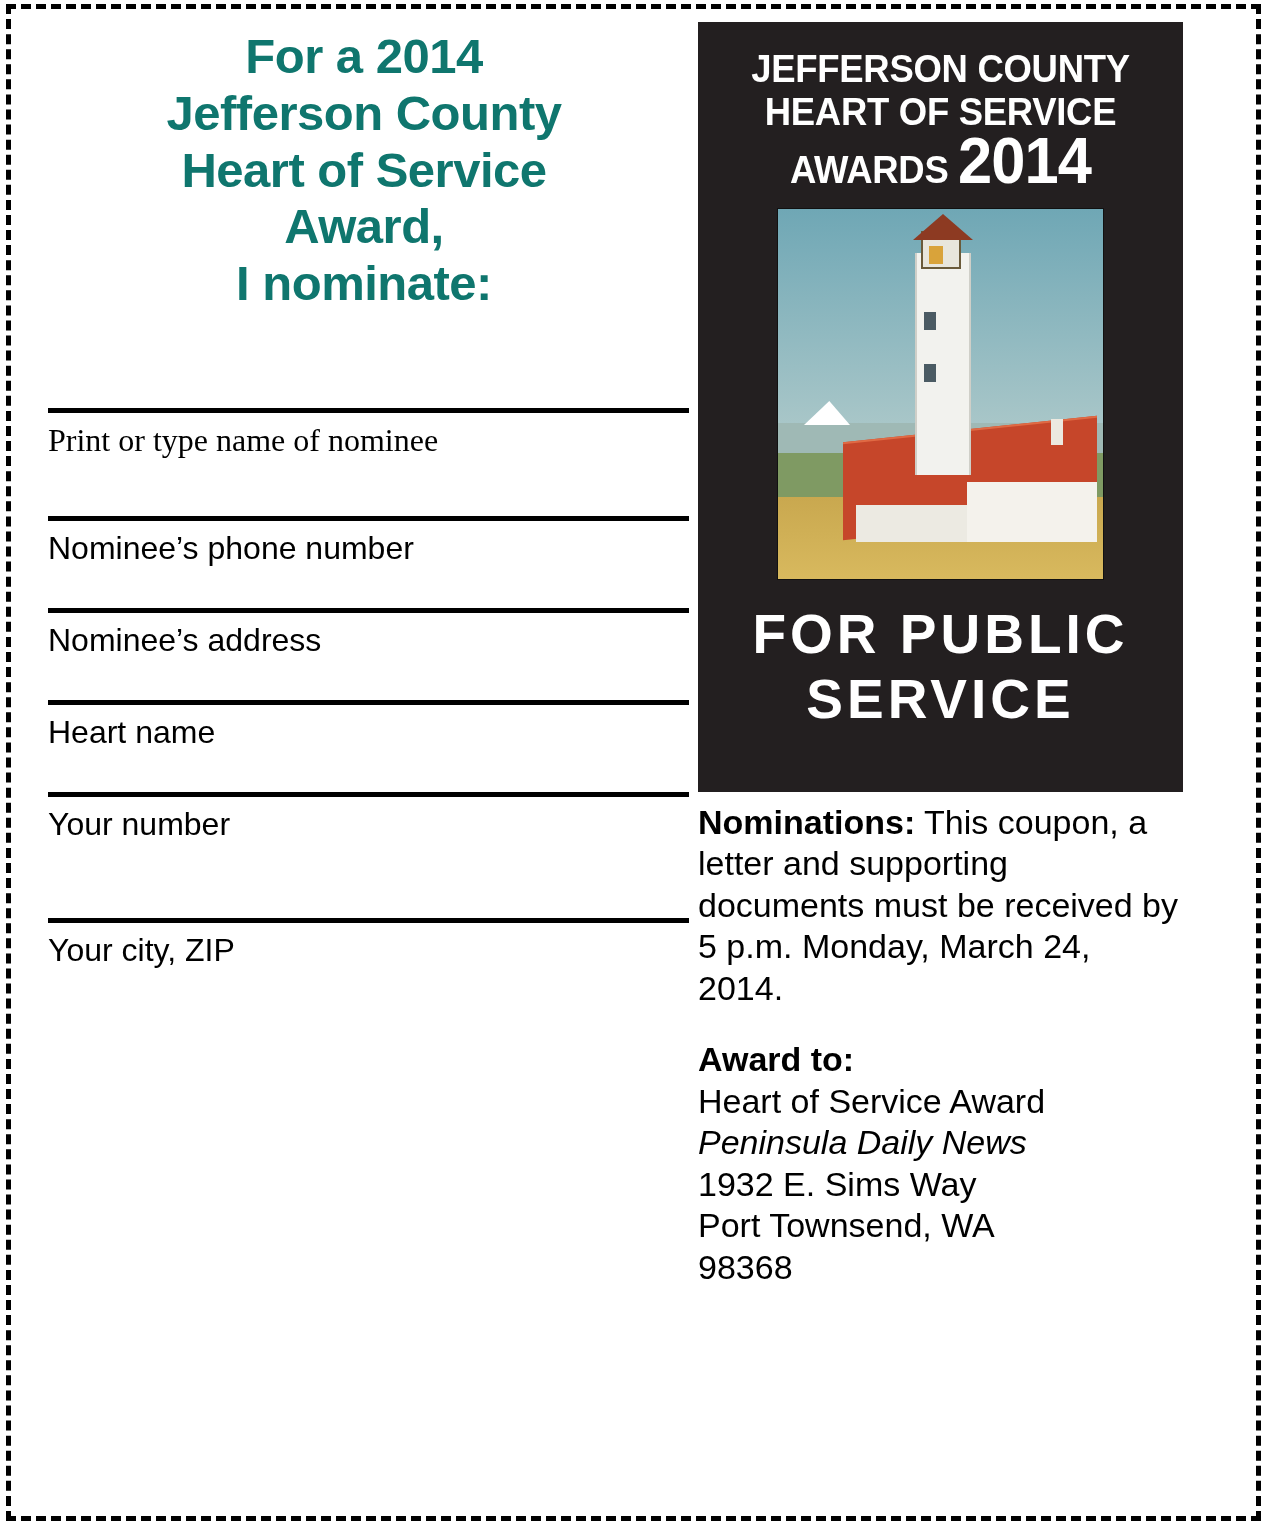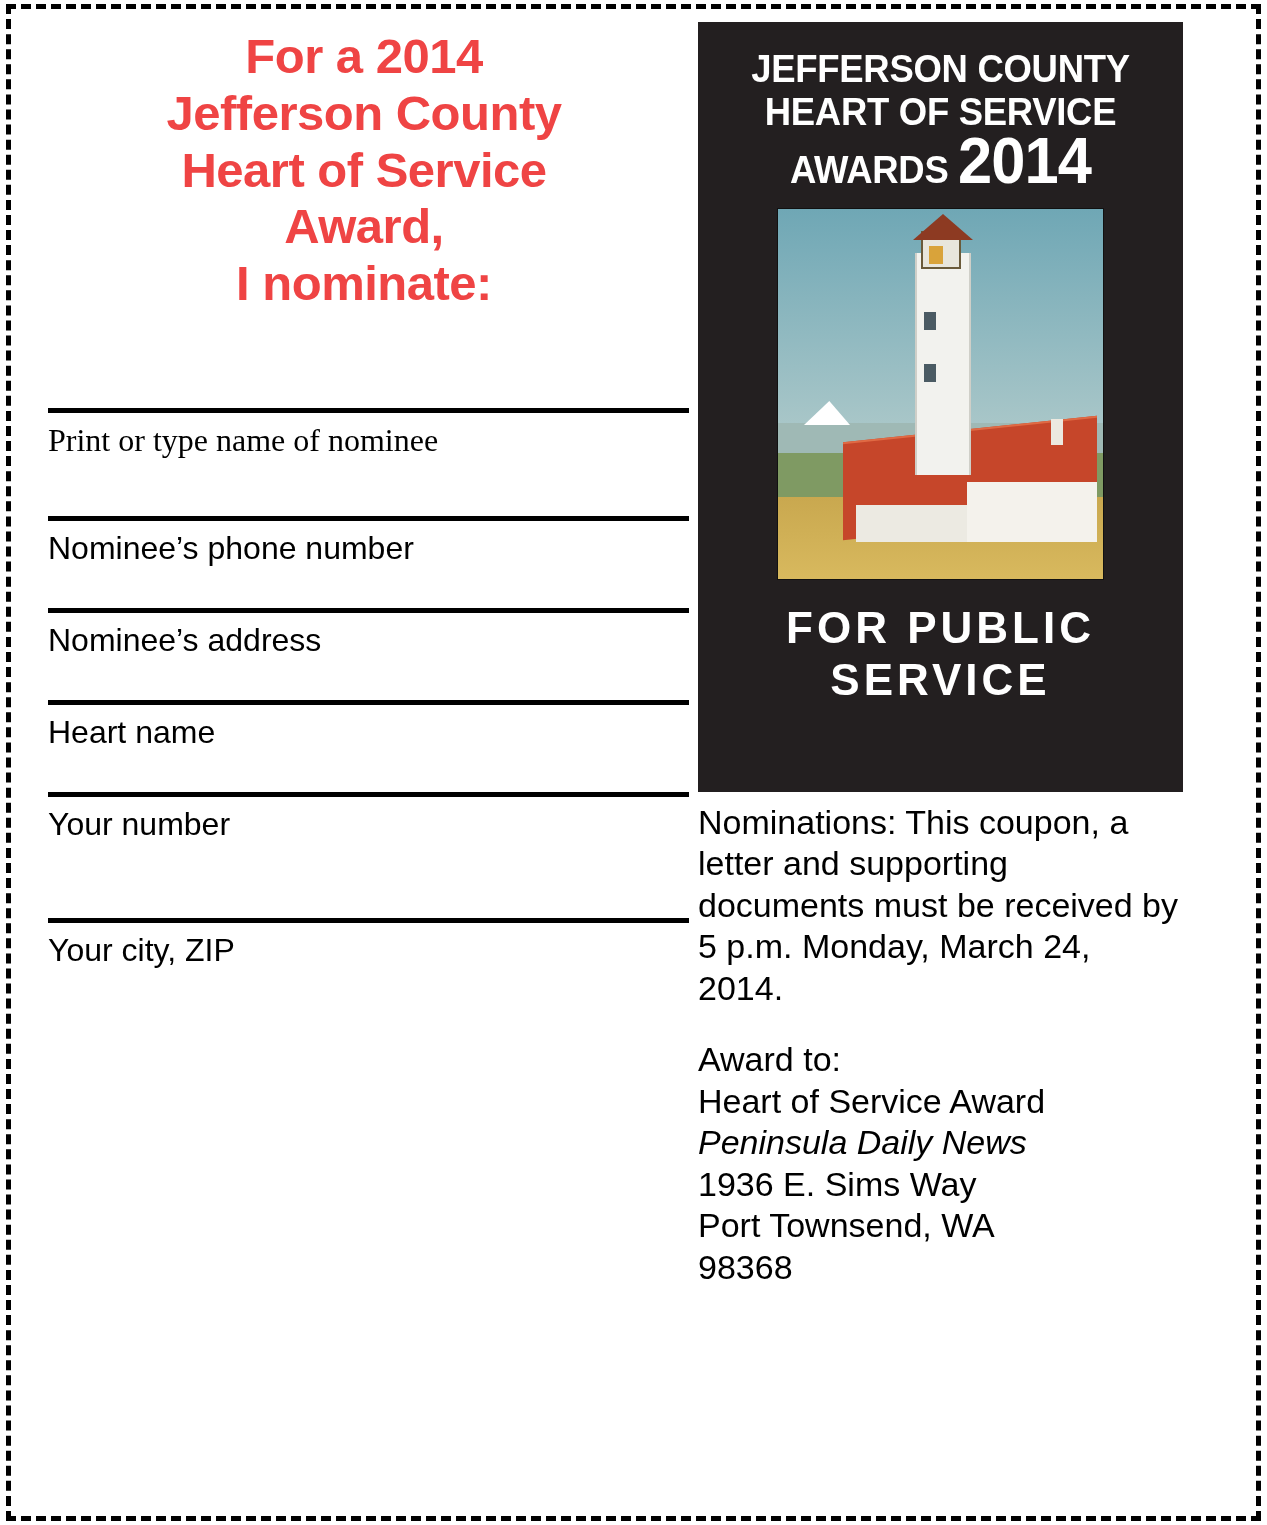--- a/index.html
+++ b/index.html
@@ -52,21 +52,21 @@
     padding-right: 18px;
   }
 
   .headline {
     margin: 0;
     padding: 6px 0 0 0;
     font-size: 49px;
     line-height: 1.16;
     font-weight: bold;
     text-align: center;
-    color: #ef4444;
+    color: #0f766e;
     letter-spacing: -0.5px;
   }
 
   .fields {
     margin-top: 96px;
   }
 
   .field {
     margin-bottom: 10px;
   }
@@ -151,38 +151,38 @@
   
   .ph-bldg { position:absolute; left:20%; bottom:14%; width:78%; height:26%; background:#c6462a; transform: skewY(-6deg); border-top:2px solid #e06a44; }
   .ph-bldg2 { position:absolute; left:58%; bottom:10%; width:40%; height:16%; background:#f4f2ec; }
   .ph-bldgwall { position:absolute; left:24%; bottom:10%; width:34%; height:10%; background:#eceae2; }
   .ph-chimney { position:absolute; left:84%; bottom:36%; width:12px; height:26px; background:#ece9e0; }
   .ph-sail { position:absolute; left:8%; top:52%; width:46px; height:24px; background:#ffffff; clip-path: polygon(0 100%, 55% 0, 100% 100%); }
 
   .logo-sub {
     color: #fff;
     font-weight: bold;
-    font-size: 44px;
+    font-size: 55px;
     line-height: 1.18;
     text-align: center;
     letter-spacing: 4px;
     margin-top: 22px;
   }
 
   .notes {
     width: 485px;
     margin-top: 10px;
   }
   .notes p {
     margin: 0;
     font-size: 34px;
     line-height: 1.22;
     color: #000;
   }
-  .notes .bold { font-weight: normal; }
+  .notes .bold { font-weight: bold; }
   .notes .italic { font-style: italic; }
   .notes .block { margin-bottom: 30px; }
 </style>
 </head>
 <body>
 
 <div class="coupon">
 
   <div class="cut-border"></div>
 
@@ -267,20 +267,20 @@
 
       <div class="notes">
         <p class="block">
           <span class="bold">Nominations</span><span class="bold">:</span>
           <span>This coupon, a letter and supporting documents must be received by 5 p.m. Monday, March 24, 2014.</span>
         </p>
 
         <p class="bold">Award to:</p>
         <p>Heart of Service Award</p>
         <p class="italic">Peninsula Daily News</p>
-        <p>1936 E. Sims Way</p>
+        <p>1932 E. Sims Way</p>
         <p>Port Townsend, WA</p>
         <p>98368</p>
       </div>
 
     </div>
   </div>
 </div>
 
 </body></html>

